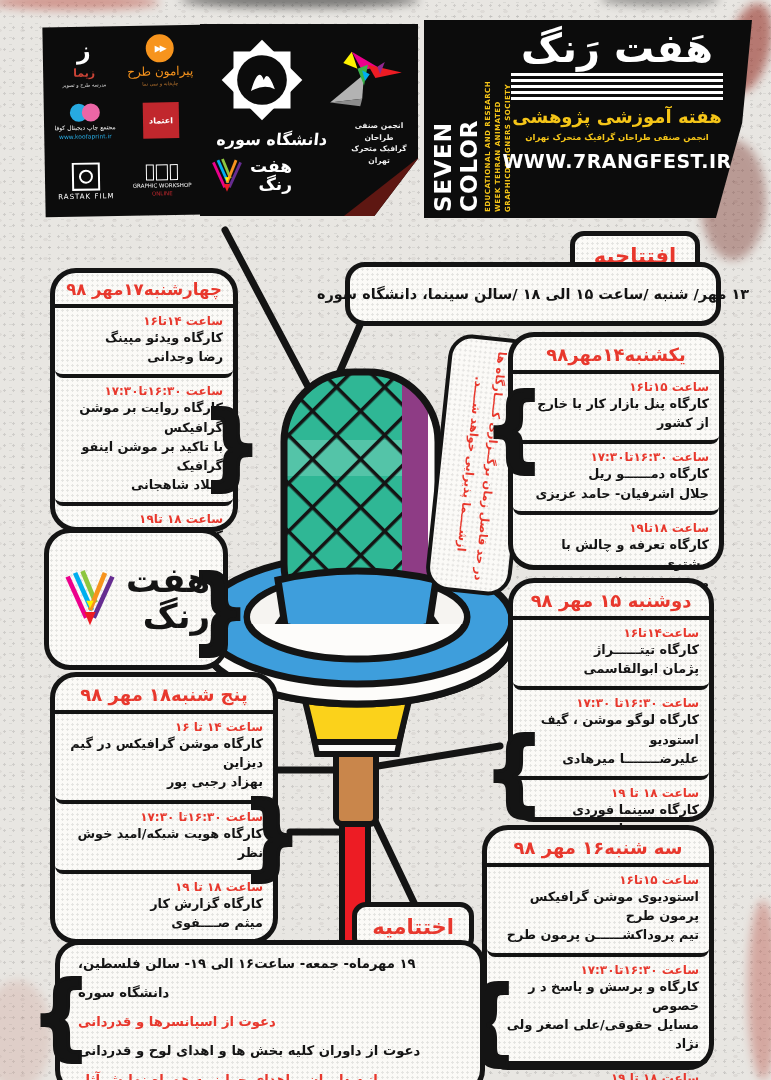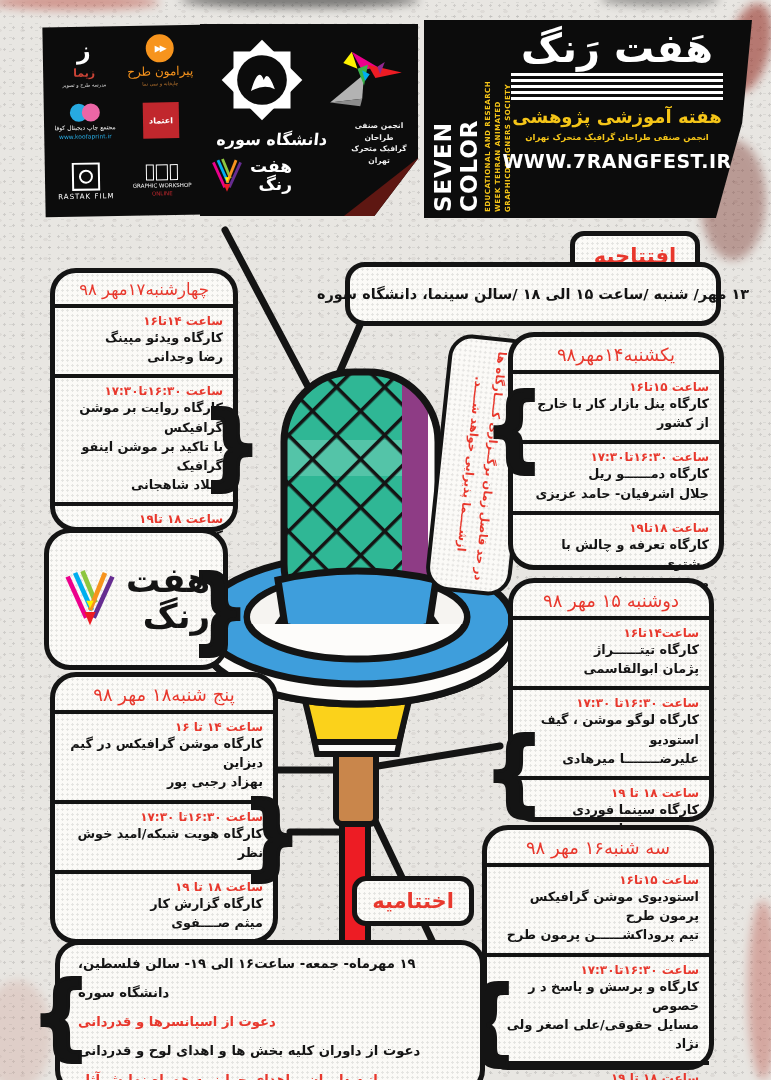--- a/index.html
+++ b/index.html
@@ -35,23 +35,23 @@
   #seven-color{color:#fff;font-size:23px;font-weight:800;letter-spacing:1px;}
   #fa-area{position:absolute;left:72px;top:6px;width:242px;text-align:center;}
   #fa-logo{color:#fff;font-size:40px;font-weight:900;line-height:1.1;}
   .stripe{height:3px;background:#fff;margin:3px auto;width:212px;}
   #fa-sub{color:#f5c518;font-size:18px;font-weight:900;margin-top:6px;}
   #fa-soc{color:#f5c518;font-size:8.5px;font-weight:700;margin-top:5px;}
   #website{color:#fff;font-size:19px;font-weight:800;letter-spacing:.5px;margin-top:8px;}
   
   .wbox{position:absolute;background-color:#fbfaf7;border:5px solid #141414;border-radius:26px;z-index:2;
     background-image:radial-gradient(rgba(70,70,70,.12) 1.1px,transparent 1.3px);background-size:5px 5px;}
-  .day-title{color:#e8382d;font-size:18px;font-weight:400;text-align:center;
+  .day-title{color:#e8382d;font-size:18px;font-weight:700;text-align:center;
     padding:7px 4px 5px;border-bottom:4px solid #141414;}
-  .session{border-bottom:4px solid #141414;padding:6px 10px 8px;}
+  .session{border-bottom:4px solid #141414;padding:6px 10px 8px;border-radius:8px;}
   .session:last-child{border-bottom:none;}
   .s-time{color:#e8382d;font-size:12px;font-weight:800;text-align:right;}
   .s-lines{color:#141414;font-size:12.8px;font-weight:700;text-align:right;line-height:1.5;}
   .label-box{display:flex;align-items:center;justify-content:center;border-radius:14px;
     color:#e8382d;font-weight:900;font-size:21px;}
   .brace{position:absolute;font-size:82px;line-height:1;color:#141414;font-weight:700;
     -webkit-text-stroke:3.5px #141414;transform:scaleY(1.1);z-index:3;}
   #closing-box .cl{font-size:13.2px;font-weight:800;text-align:left;line-height:2.2;}
   .cl.dark{color:#141414;} .cl.red{color:#e8382d;}
   
@@ -396,21 +396,21 @@
       <path d="M46,4 L30,44" stroke="#f7941d" stroke-width="5"></path>
       <path d="M26,34 L34,34 L30,42 Z" fill="#fff200"></path>
       <path d="M24,46 L36,46 L30,60 Z" fill="#ed1c24"></path>
     </svg>
     <div id="hr-words" dir="rtl">
       <div>هفت</div>
       <div>رنگ</div>
     </div>
   </div>
 
-  <div class="wbox label-box" style="left:352px;top:876px;width:112px;height:40px">
+  <div class="wbox label-box" style="left:352px;top:902px;width:112px;height:40px">
     <span>اختتامیه</span>
   </div>
   <div id="closing-box" class="wbox" style="left:55px;top:940px;width:384px;height:136px;border-radius:24px;padding:4px 18px">
     <span class="brace" style="left:-28px;top:30px">{</span>
     <div class="cl dark" dir="rtl">۱۹ مهرماه- جمعه- ساعت۱۶ الی ۱۹- سالن فلسطین، دانشگاه سوره</div>
     <div class="cl red" dir="rtl">دعوت از اسپانسرها و قدردانی</div>
     <div class="cl dark" dir="rtl">دعوت از داوران کلیه بخش ها و اهدای لوح و قدردانی</div>
     <div class="cl red" dir="rtl">بیانیه داوران و اهدای جوایز به همراه نمایش آثار</div>
   </div>
 </div>

